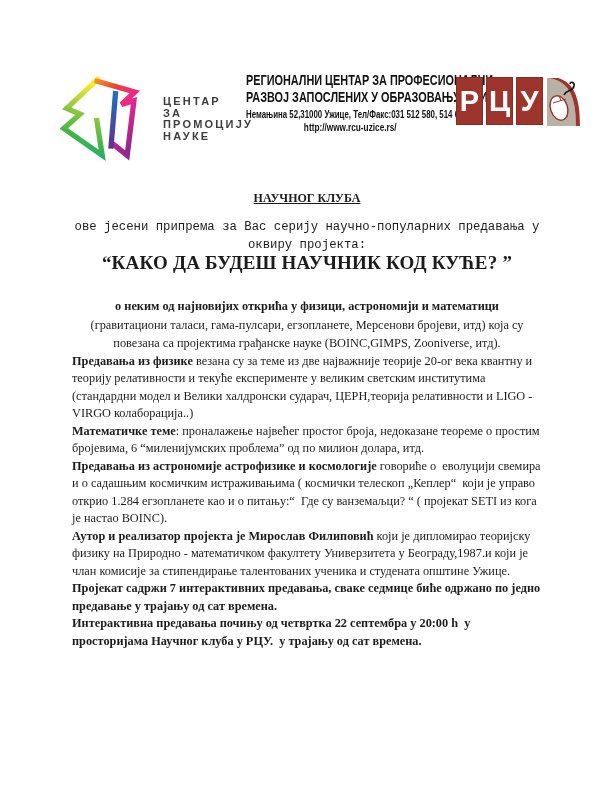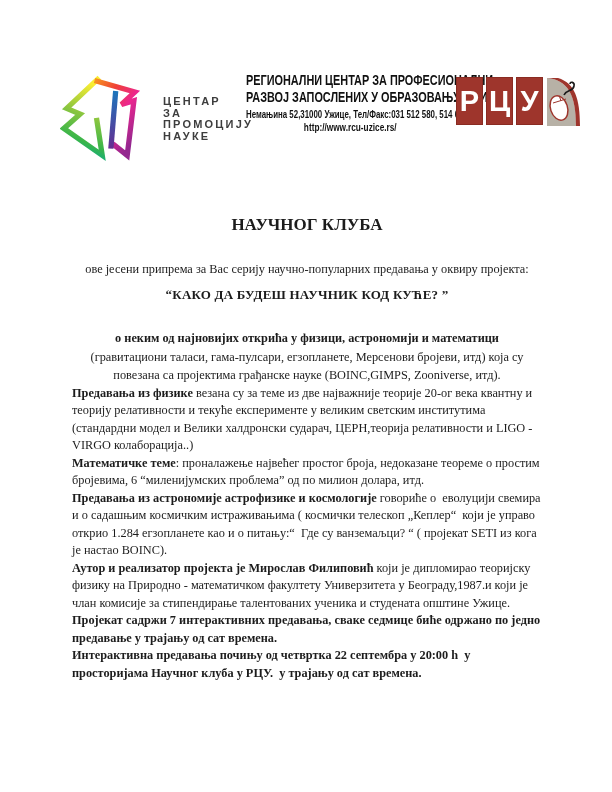--- a/index.html
+++ b/index.html
@@ -34,23 +34,23 @@
     font-weight:bold; font-size:29px; line-height:1;
     border:1px solid #8a2b22;
   }
   .rcu-mouse { width:34px; height:50px; }
   
   .content { position:absolute; left:72px; top:188px; width:470px; font-size:12.3px; line-height:17.5px; }
   .content p { white-space:pre-wrap; }
   .center { text-align:center; }
   .bold { font-weight:bold; }
   .intro { line-height:18px; }
-  .club-title { margin-top:28px; font-size:17px; }
-  .series-line { margin-top:26px; line-height:18px; }
-  .project-title { margin-top:8px; font-size:13px; letter-spacing:0.2px; }
+  .club-title { margin-top:2px; font-size:12px;text-decoration:underline; }
+  .series-line { margin-top:10px; line-height:18px;font-family:Liberation Mono, monospace; }
+  .project-title { font-size:19px; letter-spacing:0.2px; }
   .topics { margin-top:26px; line-height:18.5px; }
   .para { }
   .first-para { }
 </style>
 </head>
 <body>
 
 <div class="page">
 
   <svg class="cpn-logo" viewBox="0 0 100 92">

